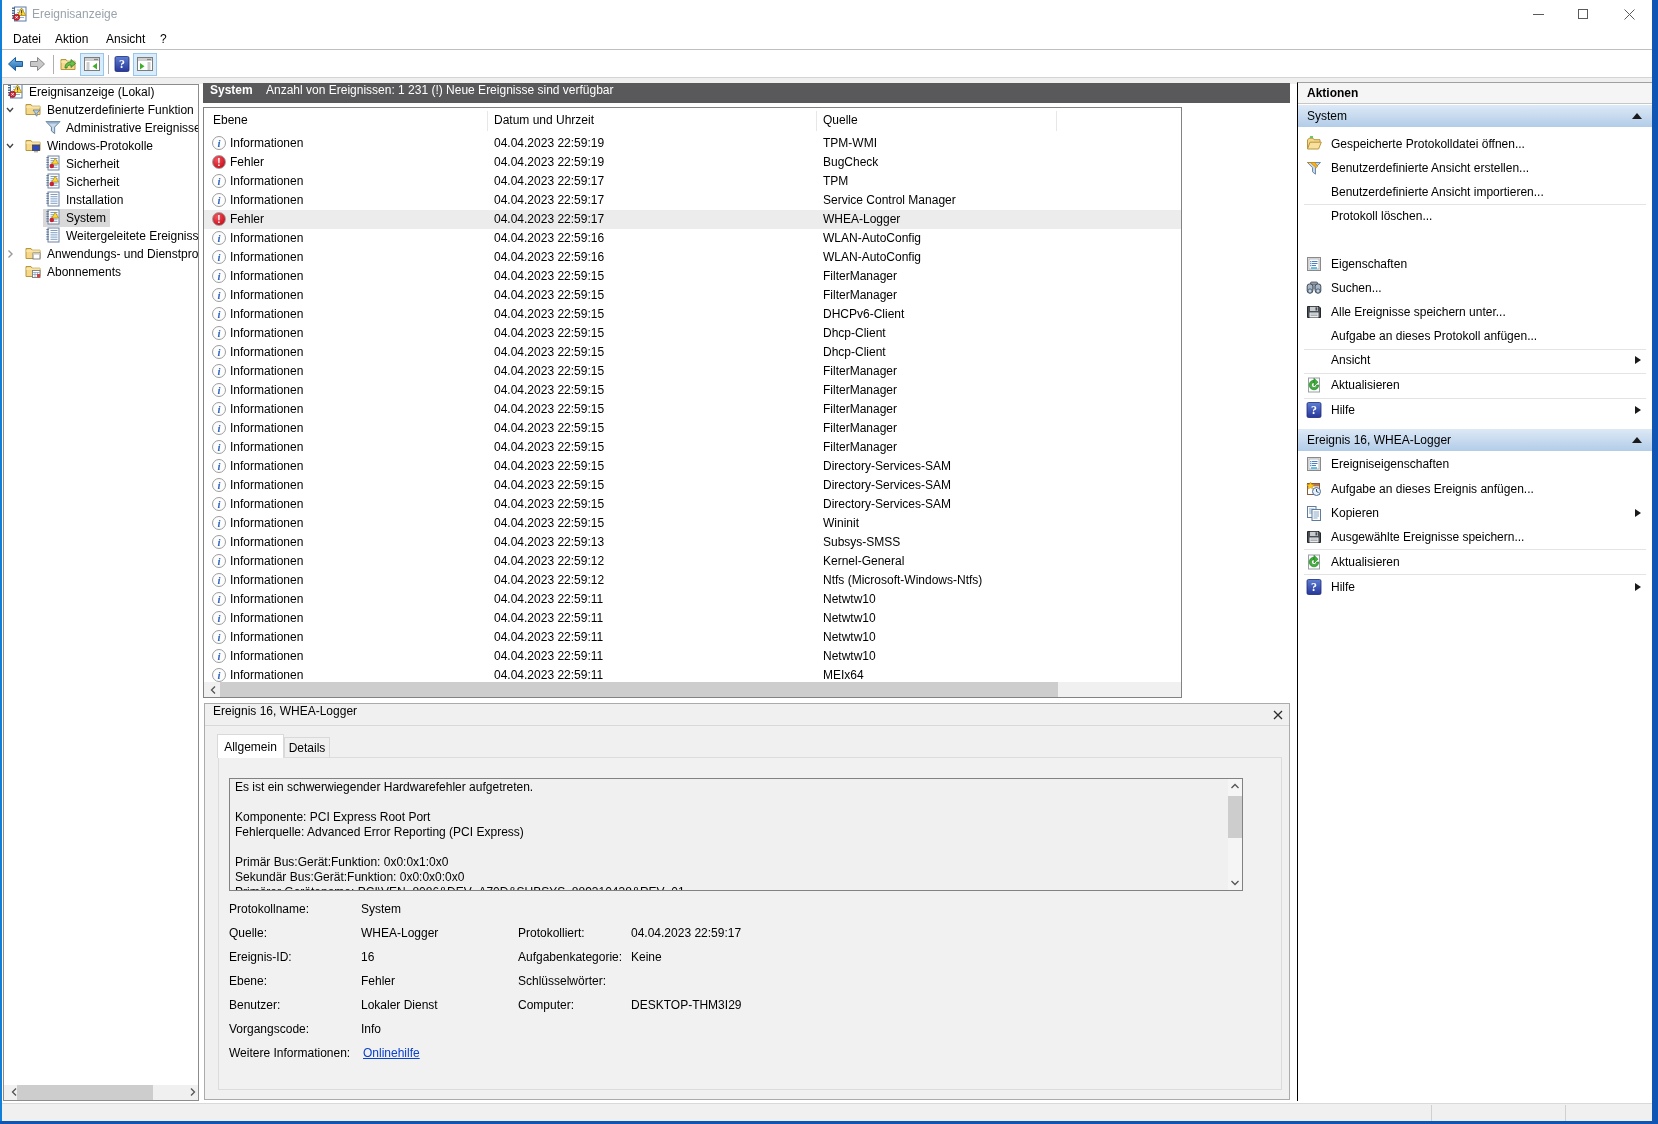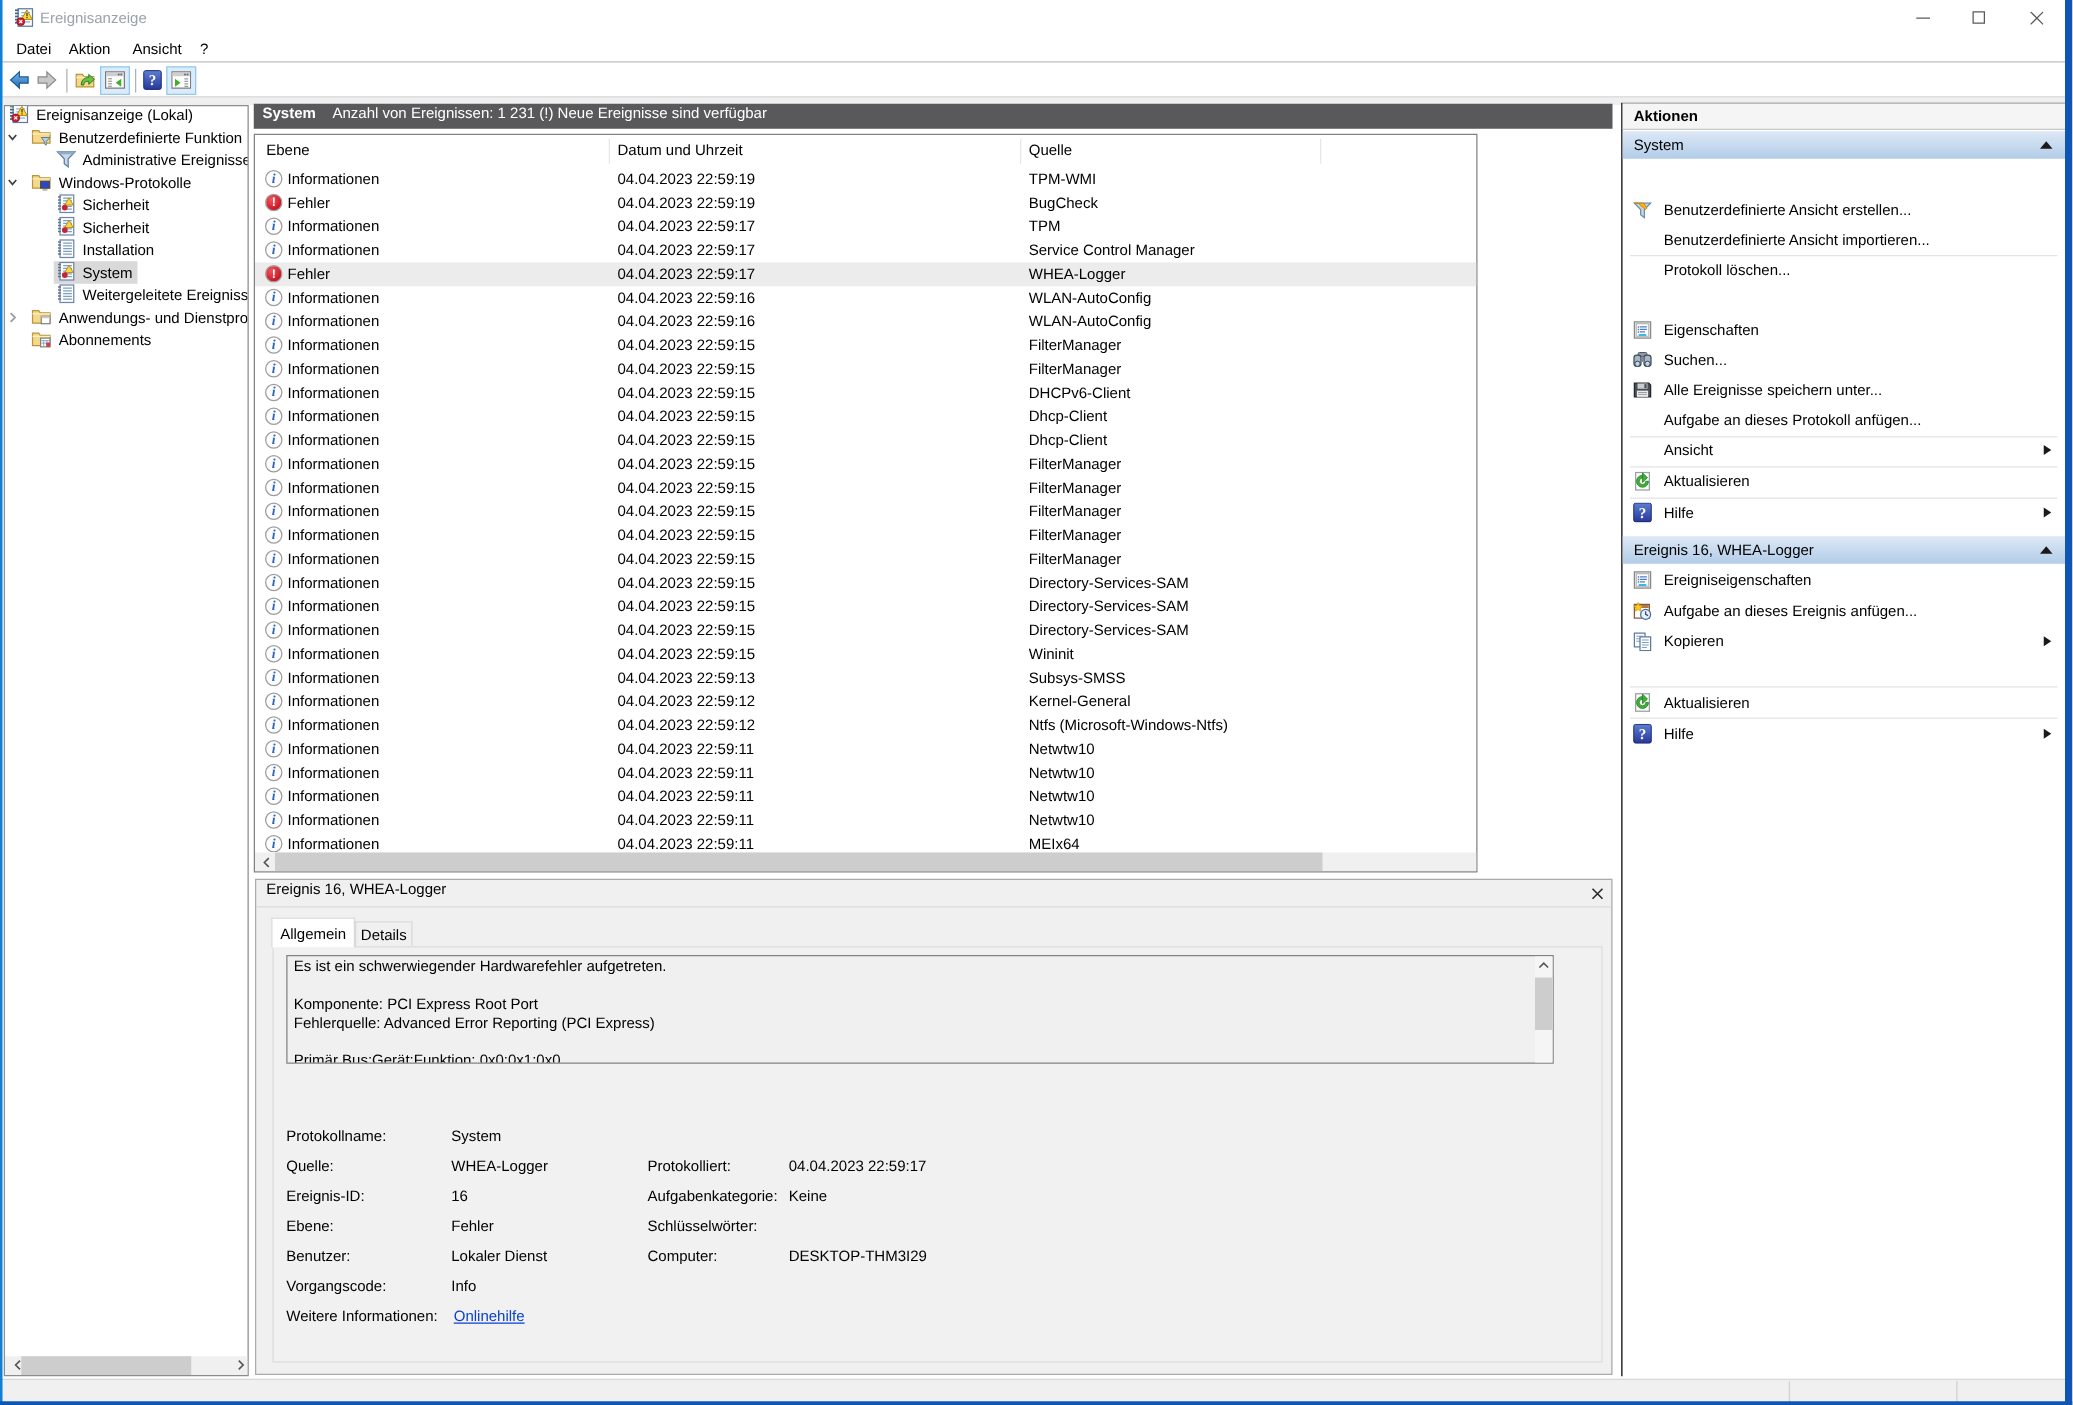--- a/index.html
+++ b/index.html
@@ -38,21 +38,21 @@
 .rq{position:absolute;left:619px;white-space:nowrap}
 .rid{position:absolute;left:984px;width:80px;text-align:right;overflow:hidden}
 
 .sbtrack{position:absolute;background:#f0f0f0}
 .sbthumb{position:absolute;background:#cdcdcd}
 
 #bp{left:204px;top:703px;width:1086px;height:397px;background:#f0f0f0;border:1px solid #ababab}
 #bph{position:absolute;left:0;top:0;width:1084px;height:22px;border-bottom:1px solid #d9d9d9;line-height:22px}
 .tab{position:absolute;border:1px solid #d9d9d9;text-align:center}
 #page{position:absolute;left:13px;top:53px;width:1064px;height:333px;background:#f1f1f1;border:1px solid #dcdcdc}
-#tbox{position:absolute;left:24px;top:60px;width:1014px;height:87px;background:#f0f0f0;border:1px solid #828282;overflow:hidden}
+#tbox{position:absolute;left:24px;top:74px;width:1014px;height:113px;background:#f0f0f0;border:1px solid #828282;overflow:hidden}
 #tbox .tl{position:absolute;left:5px;white-space:nowrap;line-height:15px}
 .flbl{position:absolute;white-space:nowrap}
 
 #act{left:1297px;top:82px;width:355px;height:1019px;background:#fff;border-left:1px solid #000000;border-top:1px solid #a0a0a0;overflow:hidden}
 #acthdr{position:absolute;left:0;top:0;width:354px;height:21px;background:#f5f5f5;border-bottom:1px solid #c7c7c7;font-weight:bold;line-height:21px}
 .sechdr{position:absolute;left:0;width:354px;height:22px;background:linear-gradient(#dde9f6,#b2cce8);line-height:22px}
 .sechdr .arr{position:absolute;right:10px;top:8px;width:0;height:0;border-left:5px solid transparent;border-right:5px solid transparent;border-bottom:6px solid #1a1a1a}
 .aitem{position:absolute;left:0;width:354px;height:24px;line-height:24px;white-space:nowrap}
 .aitem .txt{position:absolute;left:33px}
 .aitem .aico{position:absolute;left:8px;top:4px;width:16px;height:16px}
@@ -698,20 +698,30 @@
     <div class="flbl" style="left:313px;top:294px">Computer:</div>
     <div class="flbl" style="left:426px;top:294px">DESKTOP-THM3I29</div>
     <div class="flbl" style="left:24px;top:318px">Vorgangscode:</div>
     <div class="flbl" style="left:156px;top:318px">Info</div>
     <div class="flbl" style="left:24px;top:342px">Weitere Informationen:</div>
     <div class="flbl" style="left:158px;top:342px;color:#0a41cd;text-decoration:underline">Onlinehilfe</div>
   </div>
 <div class="a" id="act">
     <div id="acthdr"><span style="margin-left:9px">Aktionen</span></div>
     <div class="sechdr" style="top:22px"><span style="margin-left:9px">System</span><span class="arr"></span></div>
+    <div class="aitem" style="top:49px">
+      <span class="aico">
+        <svg width="16" height="16" viewBox="0 0 16 16">
+          <path d="M1.5 13 V4 l1.5-1.8 h4 l1 1.5 h6 V6" fill="#f5d88a" stroke="#b9963c" stroke-width="1"></path>
+          <path d="M1.5 13 L4 6.2 H15.3 L12.6 13 Z" fill="#f8e09e" stroke="#b9963c" stroke-width="1"></path>
+          <line x1="4" y1="1" x2="7" y2="1" stroke="#49c03f" stroke-width="1.6"></line>
+        </svg>
+      </span>
+      <span class="txt">Gespeicherte Protokolldatei öffnen...</span>
+    </div>
     <div class="aitem" style="top:73px">
       <span class="aico">
         <svg width="16" height="16" viewBox="0 0 16 16">
           <path d="M1.5 2.5 h13 l-5 5.2 v6.5 l-3 -2.4 v-4.1 Z" fill="#c9d6e4" stroke="#6d8cab" stroke-width="1"></path>
           <path d="M1.5 2.5 h7.5 l2.5 4 l-1.2 1.2 l-5.8 -5.2 Z" fill="#ffb414" stroke="#c78908" stroke-width="0.8"></path>
         </svg>
       </span>
       <span class="txt">Benutzerdefinierte Ansicht erstellen...</span>
     </div>
     <div class="aitem" style="top:97px">
@@ -851,20 +861,35 @@
           <g stroke="#7d9fc4" stroke-width="0.9">
             <line x1="7.5" y1="7" x2="13" y2="7"></line>
             <line x1="7.5" y1="9" x2="13" y2="9"></line>
             <line x1="7.5" y1="11" x2="13" y2="11"></line>
             <line x1="7.5" y1="13" x2="11.5" y2="13"></line>
           </g>
         </svg>
       </span>
       <span class="txt">Kopieren</span>
       <span class="subarr"></span>
+    </div>
+    <div class="aitem" style="top:442px">
+      <span class="aico">
+        <svg width="16" height="16" viewBox="0 0 16 16">
+          <path d="M1.5 2.5 h11.5 l1.5 1.5 v9.5 h-13 Z" fill="#4a4f54" stroke="#23272b" stroke-width="1"></path>
+          <rect x="4" y="2.8" width="8" height="4.2" fill="#c8cdd2"></rect>
+          <rect x="9.5" y="3.3" width="1.8" height="3.2" fill="#4a4f54"></rect>
+          <rect x="3.5" y="8.5" width="9" height="5" fill="#e8eaec"></rect>
+          <g stroke="#9aa0a6" stroke-width="0.8">
+            <line x1="4.5" y1="10" x2="11.5" y2="10"></line>
+            <line x1="4.5" y1="11.5" x2="11.5" y2="11.5"></line>
+          </g>
+        </svg>
+      </span>
+      <span class="txt">Ausgewählte Ereignisse speichern...</span>
     </div>
     <div class="aitem" style="top:467px">
       <span class="aico">
         <svg width="16" height="16" viewBox="0 0 16 16">
           <rect x="2.5" y="1" width="11" height="14" fill="#fdfdfd" stroke="#9aa0a6" stroke-width="1"></rect>
           <path d="M8 3.2 a4.8 4.8 0 1 0 4.8 4.8 h-2.2 a2.6 2.6 0 1 1 -2.6 -2.6 Z" fill="#3db039" stroke="#1d7c1a" stroke-width="0.6"></path>
           <path d="M8 1.2 L12 5.2 L8 9 Z" fill="#3db039" stroke="#1d7c1a" stroke-width="0.6"></path>
         </svg>
       </span>
       <span class="txt">Aktualisieren</span>

